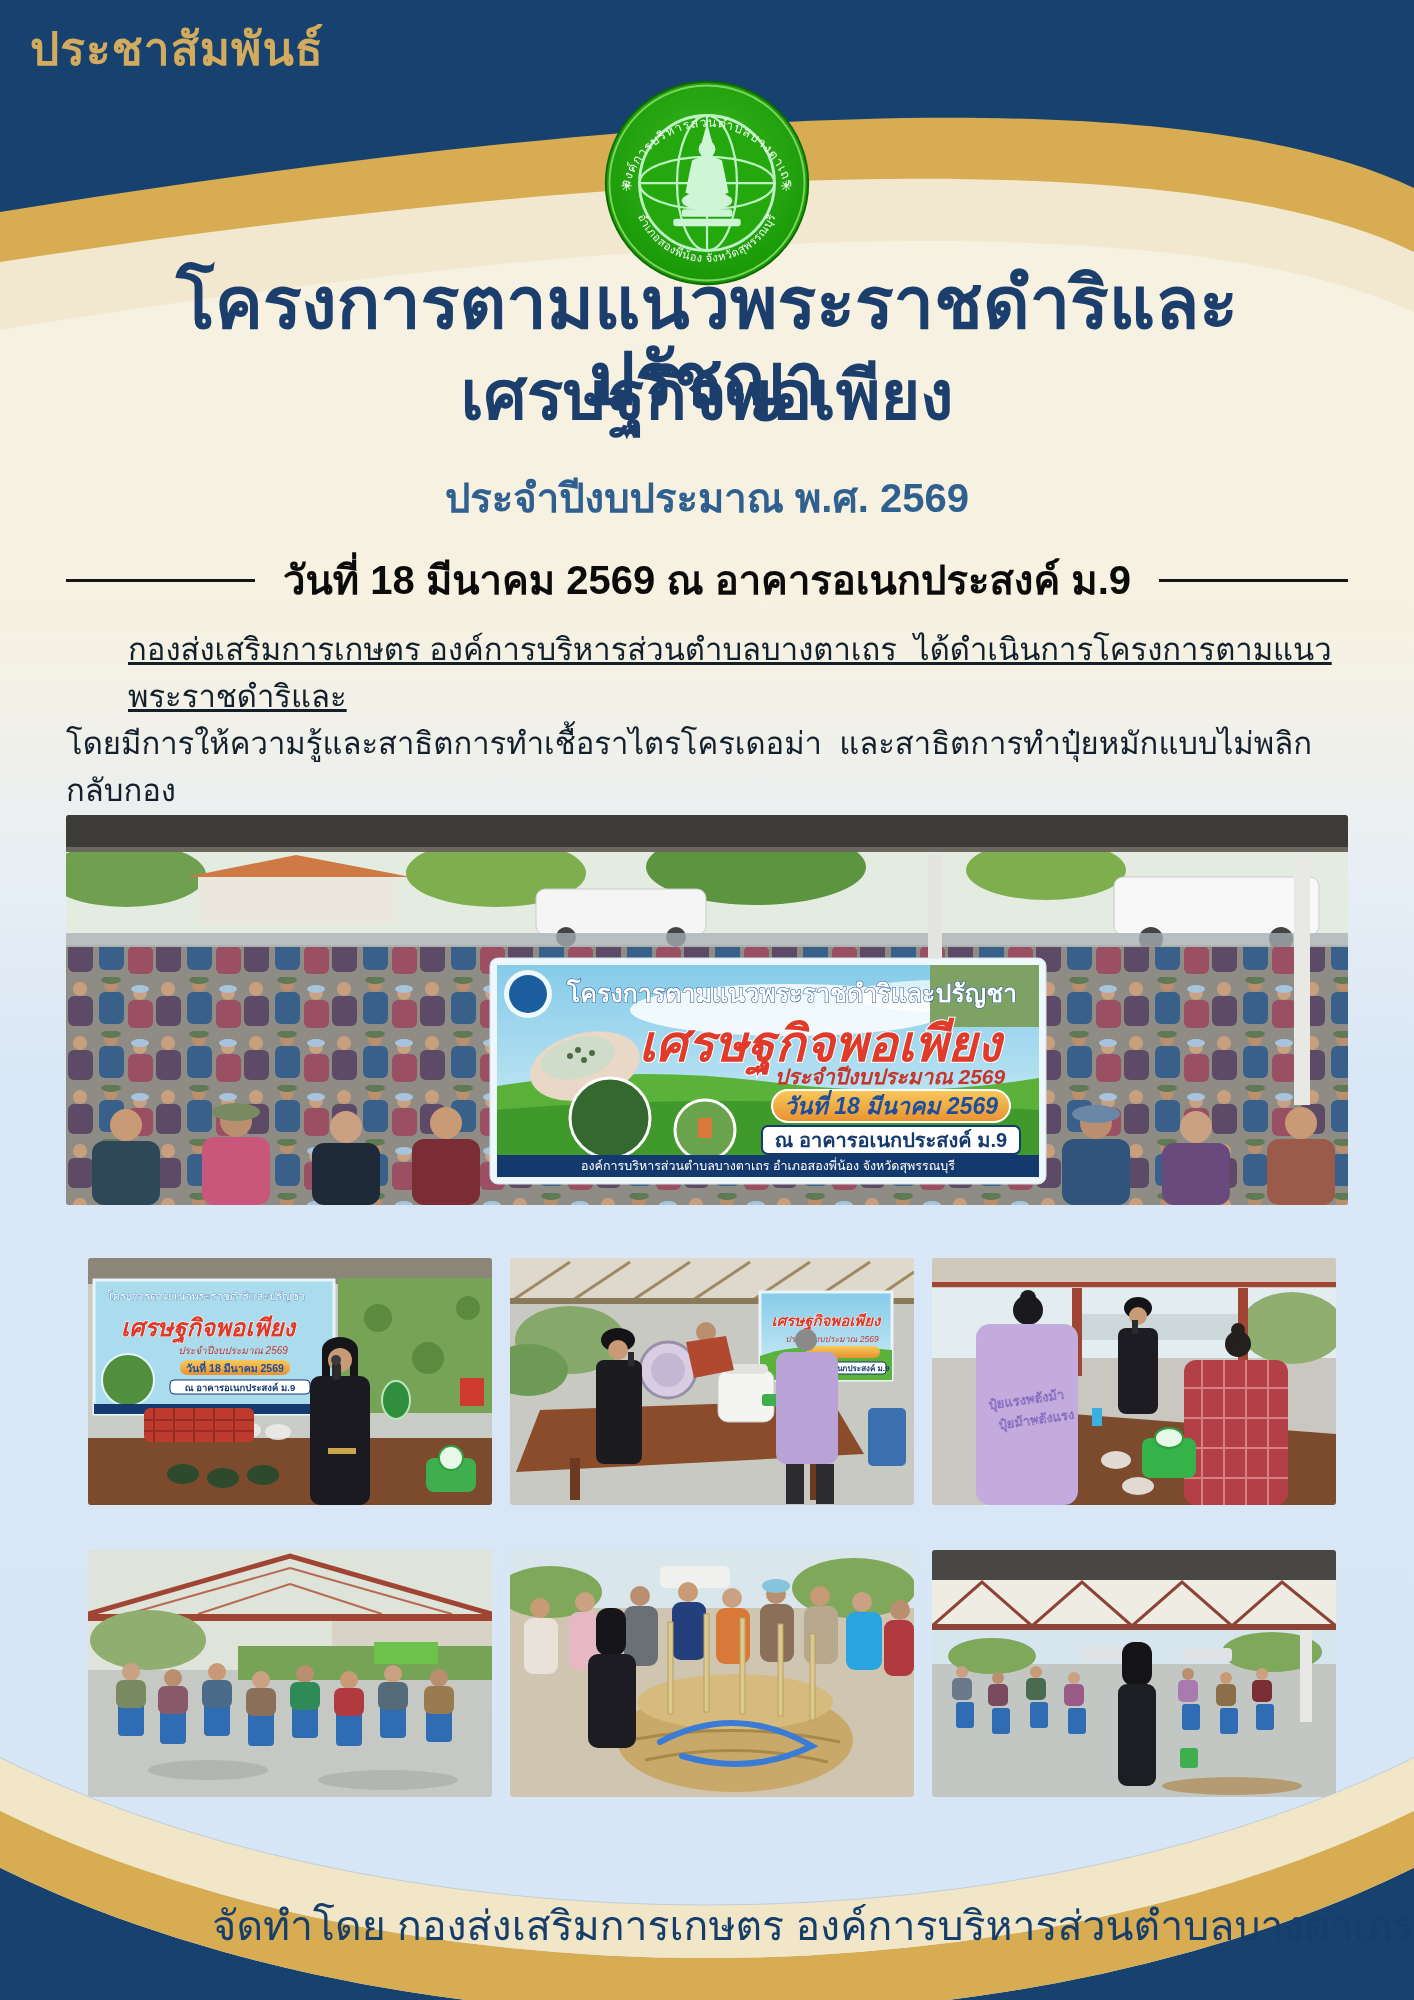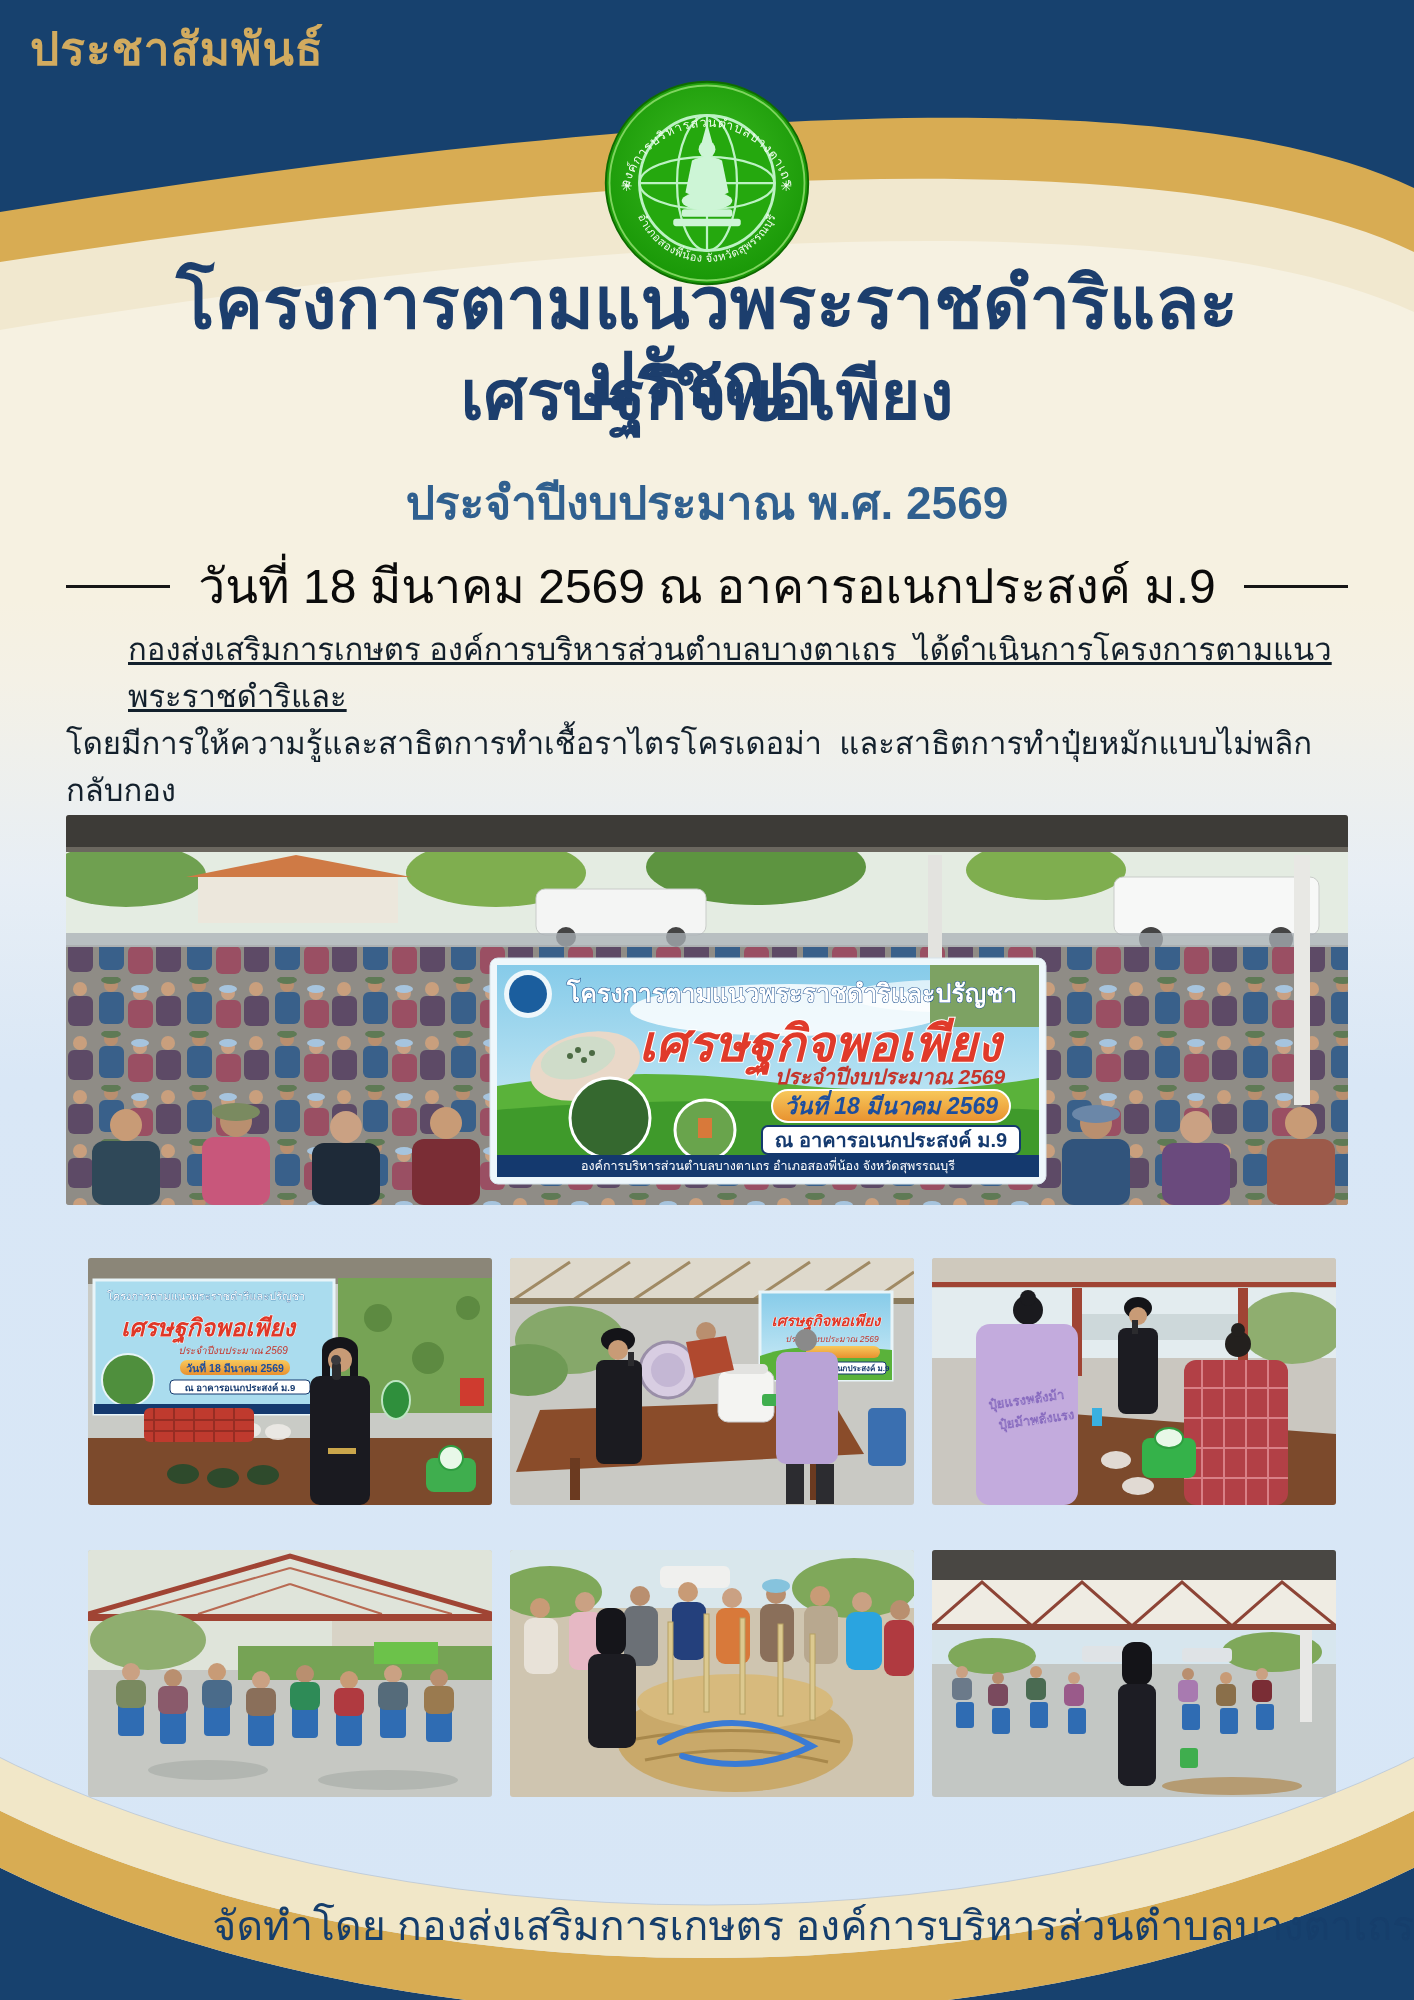--- a/index.html
+++ b/index.html
@@ -6,24 +6,24 @@
   .poster{
     position:relative;width:1414px;height:2000px;overflow:hidden;margin:0 auto;
     font-family:"Liberation Sans","DejaVu Sans",sans-serif;
     background:linear-gradient(180deg,#f6f1e1 0%,#f6f1e1 30%,#f4f1e6 34%,#e7eef5 44%,#d9e7f6 54%,#d7e6f6 100%);
   }
   .abs{position:absolute;}
   .kicker{left:30px;top:12px;font-size:46px;font-weight:700;color:#d2ab5f;letter-spacing:1px;}
   .ttl{left:66px;width:1282px;text-align:center;color:#1c3e6d;font-weight:800;line-height:1.05;}
   .ttl1{top:266px;font-size:72px;}
   .ttl2{top:360px;font-size:68px;}
-  .subttl{left:66px;width:1282px;top:466px;text-align:center;font-size:46px;font-weight:700;color:#30608f;}
+  .subttl{left:66px;width:1282px;top:466px;text-align:center;font-size:40px;font-weight:700;color:#30608f;}
   .daterow{left:66px;width:1282px;top:548px;display:flex;align-items:center;}
   .daterow .rule{flex:1;height:3px;background:#161616;}
-  .daterow .dt{margin:0 28px;font-size:48px;font-weight:400;color:#0b0b0b;white-space:nowrap;}
+  .daterow .dt{margin:0 28px;font-size:40px;font-weight:700;color:#0b0b0b;white-space:nowrap;}
   .para{left:66px;width:1284px;top:626px;color:#13202c;font-size:31px;line-height:47px;}
   .para div{white-space:pre-wrap;}
   .para .ind{padding-left:62px;text-decoration:underline;}
   .ph{border-radius:3px;}
   .footer-credit{left:0;width:1414px;top:1893px;text-align:right;font-size:41px;font-weight:400;color:#163e6b;}
 </style>
 </head>
 <body>
 
 <div class="poster">

